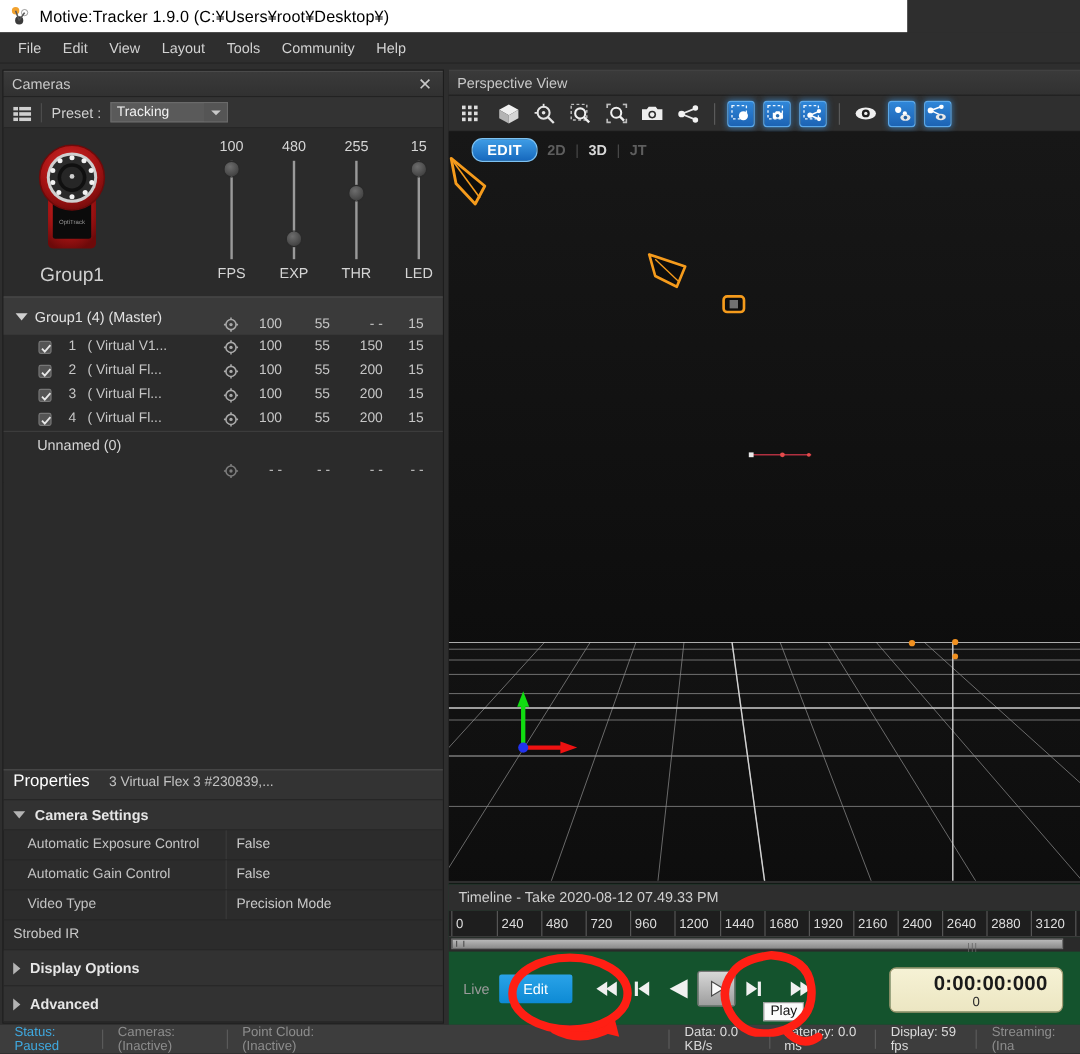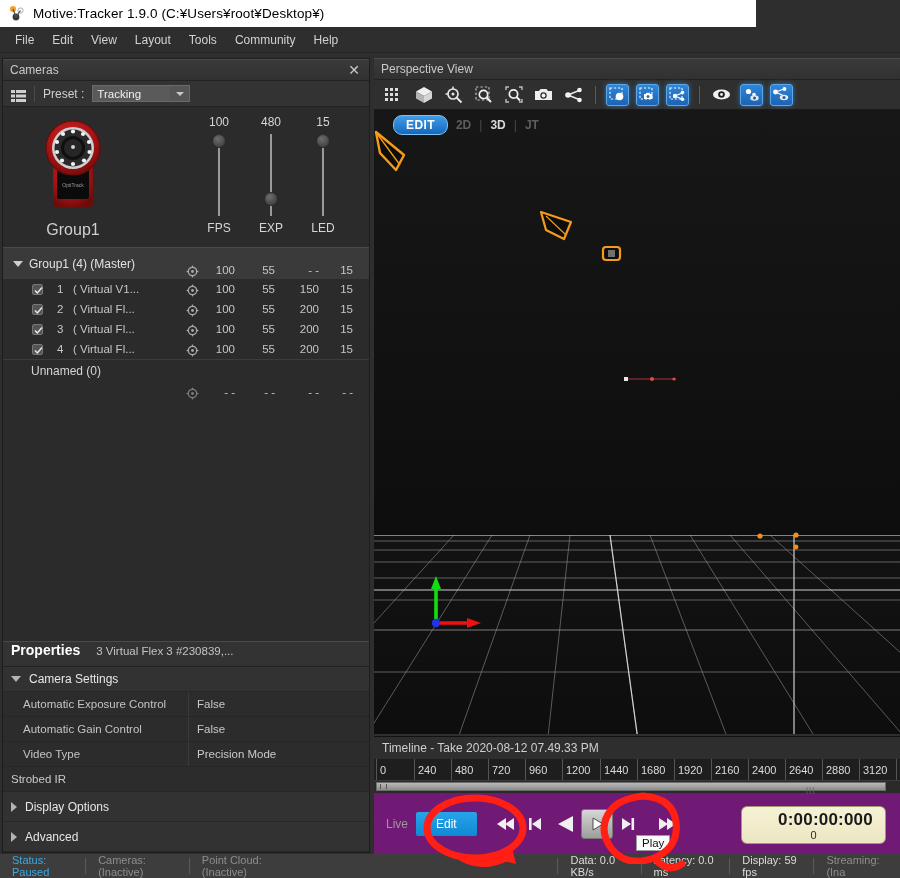--- a/index.html
+++ b/index.html
@@ -108,31 +108,31 @@
   .unnamed-row { height: 22px; display: flex; align-items: center; }
   .unnamed-row .lbl { margin-left: 28px; font-size: 12px; color: #d5d5d5; }
 
   .cam-filler { flex: 1 1 auto; background: #2b2b2b; }
 
   
   .props-header {
     height: 26px; background: #333; border-top: 1px solid #4b4b4b;
     border-bottom: 1px solid #232323; display: flex; align-items: baseline; padding: 0 8px;
   }
-  .props-title { font-size: 14px; font-weight: bold; color: #fff; }
+  .props-title { font-size: 14px; font-weight: normal; color: #fff; }
   .props-sub { font-size: 11.5px; color: #c3c3c3; margin-left: 16px; }
   .prop-group {
     height: 25px; background: #323232; border-bottom: 1px solid #272727;
     display: flex; align-items: center; padding-left: 8px;
   }
   .tri-d { width: 0; height: 0; border-left: 5px solid transparent;
            border-right: 5px solid transparent; border-top: 6px solid #b4b4b4; margin-right: 8px; }
   .tri-r { width: 0; height: 0; border-top: 5px solid transparent;
            border-bottom: 5px solid transparent; border-left: 6px solid #b4b4b4; margin-right: 8px; }
-  .prop-group .nm { font-size: 12px; font-weight: normal; color: #e6e6e6; }
+  .prop-group .nm { font-size: 12px; font-weight: bold; color: #e6e6e6; }
   .prop-row { height: 25px; display: flex; border-bottom: 1px solid #272727; }
   .prop-row .k {
     width: 186px; font-size: 11.5px; color: #c3c3c3; padding-left: 20px;
     display: flex; align-items: center; border-right: 1px solid #3a3a3a;
   }
   .prop-row .v { flex: 1; font-size: 11.5px; color: #c9c9c9; padding-left: 8px; display: flex; align-items: center; }
 
   
   .persp-panel {
     position: absolute; left: 374px; top: 58px; width: 526px; height: 676px;
@@ -160,21 +160,21 @@
   .mode-2d { font-size: 12px; color: #5e5e5e; font-weight: bold; }
   .mode-sep { font-size: 12px; color: #4a4a4a; }
   .mode-3d { font-size: 12px; color: #d8d8d8; font-weight: bold; }
   .mode-jt { font-size: 12px; color: #5e5e5e; font-weight: bold; }
 
   .vp-svg { position: absolute; left: 0; top: 0; }
 
   
   .timeline-panel {
     position: absolute; left: 374px; top: 736px; width: 526px; height: 118px;
-    background: #701a75; border-top: 1px solid #111;
+    background: #14532d; border-top: 1px solid #111;
   }
   .tl-header { height: 22px; background: #2e2e2e; display: flex; align-items: center;
                padding-left: 8px; font-size: 12px; color: #cfcfcf; }
   .tl-ruler { position: relative; height: 22px; background: #1e1e1e; border-bottom: 1px solid #3a3a3a; overflow: hidden; }
   .tl-tick { position: absolute; top: 0; height: 22px; border-left: 1px solid #555; }
   .tl-tick span { font-size: 11px; color: #dcdcdc; padding-left: 3px; line-height: 22px; }
   .tl-scroll { height: 12px; background: #2a2a2a; position: relative; }
   .tl-scroll .bar { position: absolute; left: 2px; top: 1px; height: 9px; width: 510px;
                     background: linear-gradient(#b9b9b9,#8c8c8c); border: 1px solid #6d6d6d; }
   .tl-scroll .grip-l { position: absolute; left: 6px; top: 3px; width: 7px; height: 5px;
@@ -323,20 +323,28 @@
         </div>
         <div class="slider-col">
           <span class="slider-val">480</span>
           <span class="slider-track">
             <span class="rail"></span>
               <span class="slider-knob" style="top:58px"></span>
           </span>
           <span class="slider-name">EXP</span>
         </div>
         <div class="slider-col">
+          <span class="slider-val">255</span>
+          <span class="slider-track">
+            <span class="rail"></span>
+              <span class="slider-knob" style="top:20px"></span>
+          </span>
+          <span class="slider-name">THR</span>
+        </div>
+        <div class="slider-col">
           <span class="slider-val">15</span>
           <span class="slider-track">
             <span class="rail"></span>
               <span class="slider-knob" style="top:0px"></span>
           </span>
           <span class="slider-name">LED</span>
         </div>
       </div>
     </div>
 

